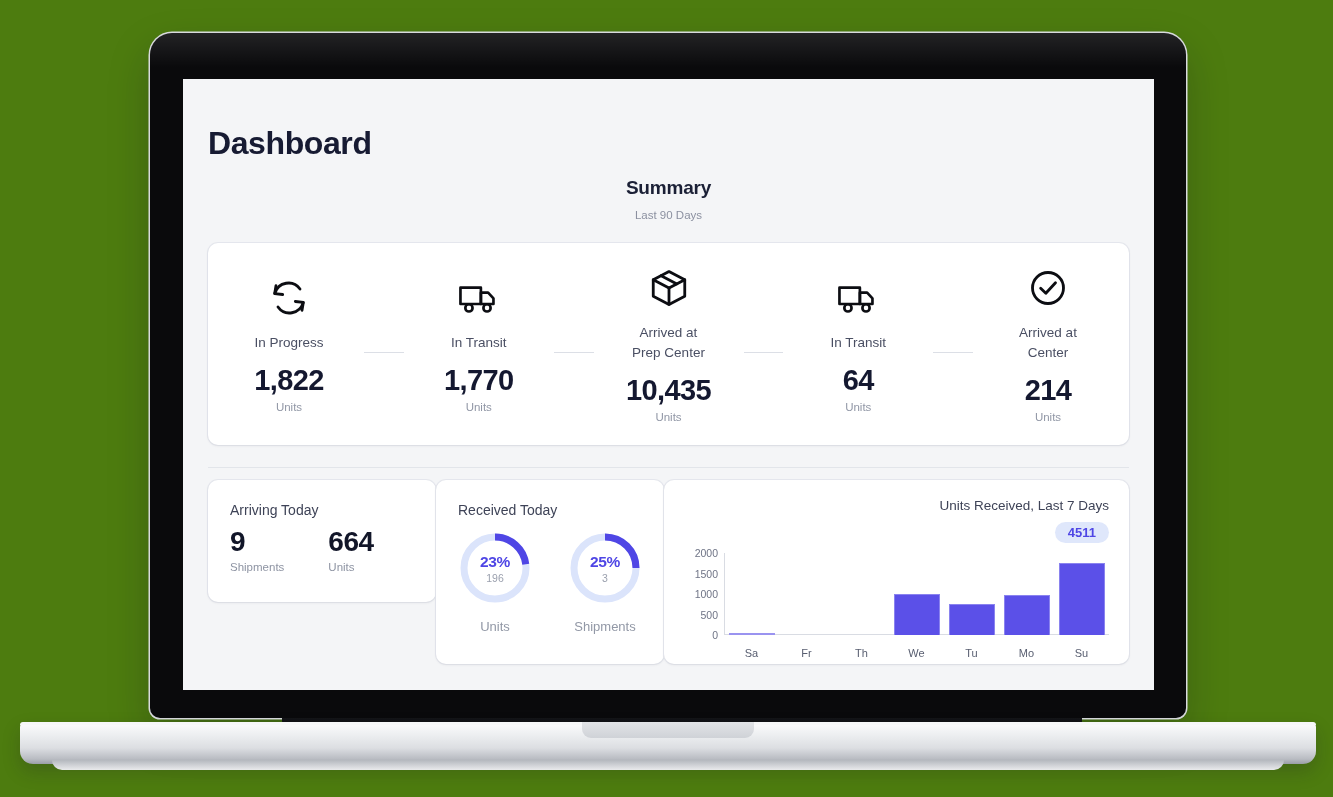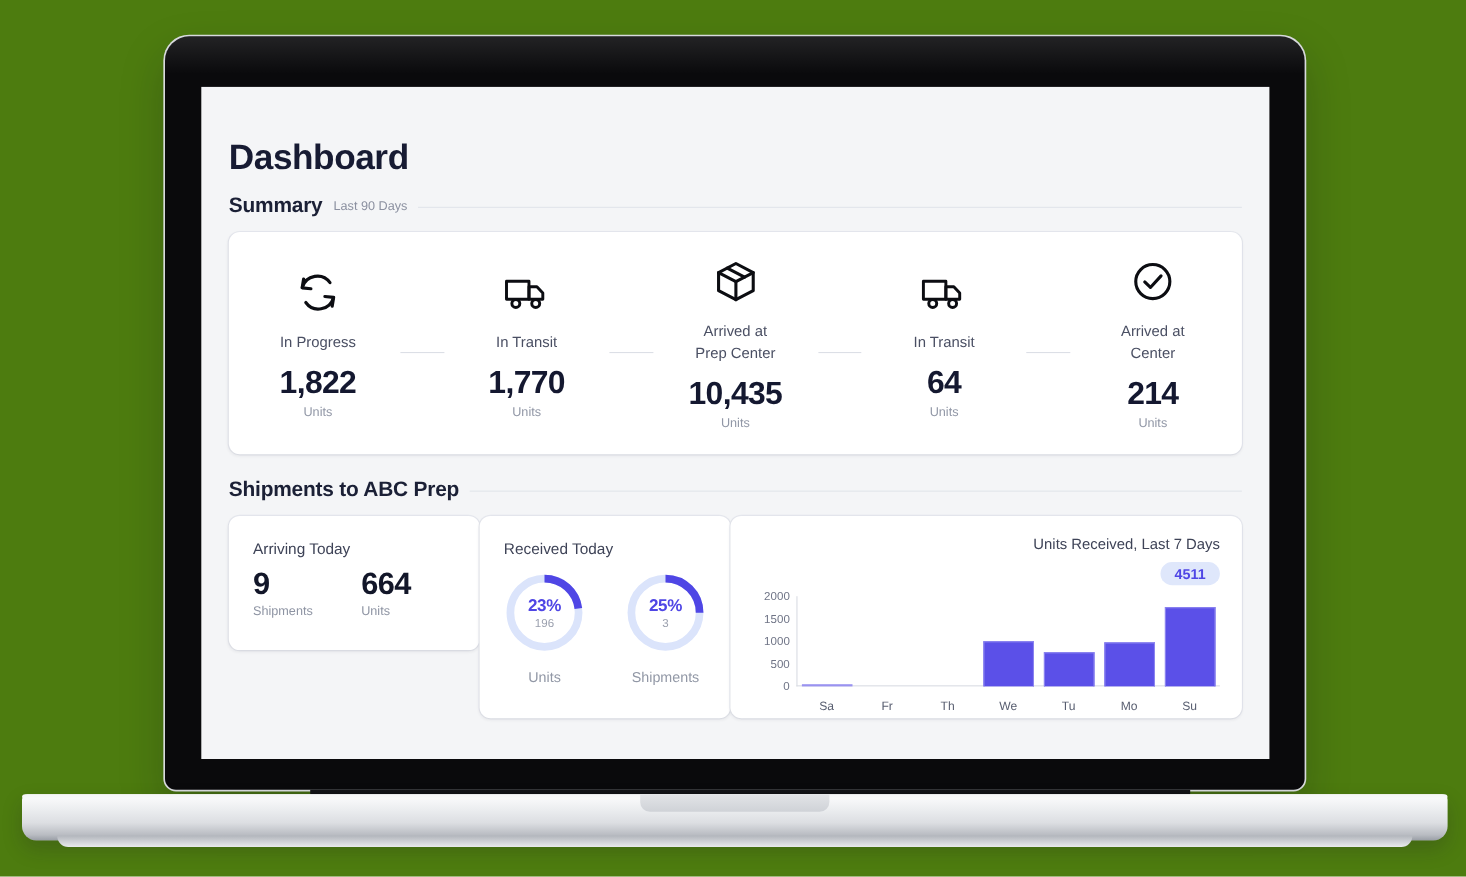--- a/index.html
+++ b/index.html
@@ -69,21 +69,21 @@
   .page { padding: 46px 0 0 0; }
   .page-title {
     font-size: 32px; font-weight: bold; color: #171b33;
     letter-spacing: -.4px; padding-left: 25px;
   }
 
   .section-head { display: flex; align-items: center; gap: 10px; padding-left: 25px; padding-right: 25px; }
   .section-head .sh-title { font-size: 19px; font-weight: bold; color: #1b2036; letter-spacing: -.2px; white-space: nowrap; }
   .section-head .sh-sub { font-size: 11.5px; color: #8b90a0; white-space: nowrap; }
   .section-head .sh-rule { flex: 1; height: 1px; background: #e2e5ea; }
-  #summary-head { margin-top: 15px; }
+  #summary-head { margin-top: 15px; flex-direction: column; }
   #shipments-head { margin-top: 22px; }
 
   .card {
     background: #ffffff;
     border-radius: 10px;
     box-shadow: 0 1px 3px rgba(24,28,45,.07), 0 0 0 1px rgba(228,231,237,.9);
   }
 
   
   #summary-card { margin: 12px 25px 0 25px; height: 202px; display: flex; align-items: center; padding: 0 6px; }
@@ -242,21 +242,20 @@
             <span>Arrived at</span><br>
             <span>Center</span>
           </div>
           <div class="sum-value">214</div>
           <div class="sum-units">Units</div>
         </div>
 
       </div>
 
       <div class="section-head" id="shipments-head">
-        <div class="sh-title">Shipments to ABC Prep</div>
         <div class="sh-rule"></div>
       </div>
 
       <div id="ship-row">
 
         <div class="card" id="arriving-card">
           <div class="ac-title">Arriving Today</div>
           <div class="ac-nums">
             <div class="ac-col">
               <div class="ac-val">9</div>

